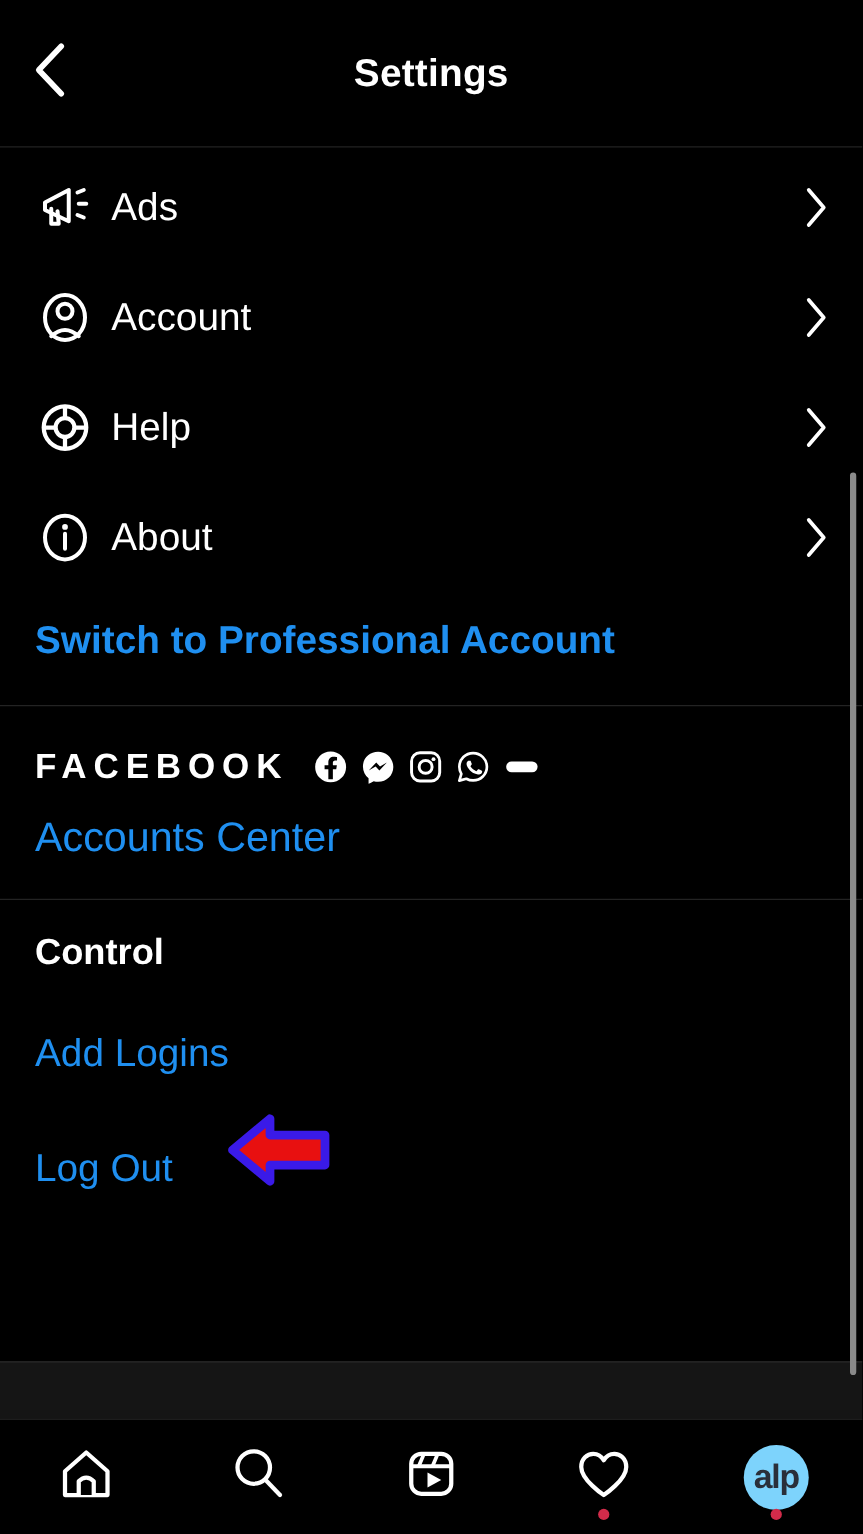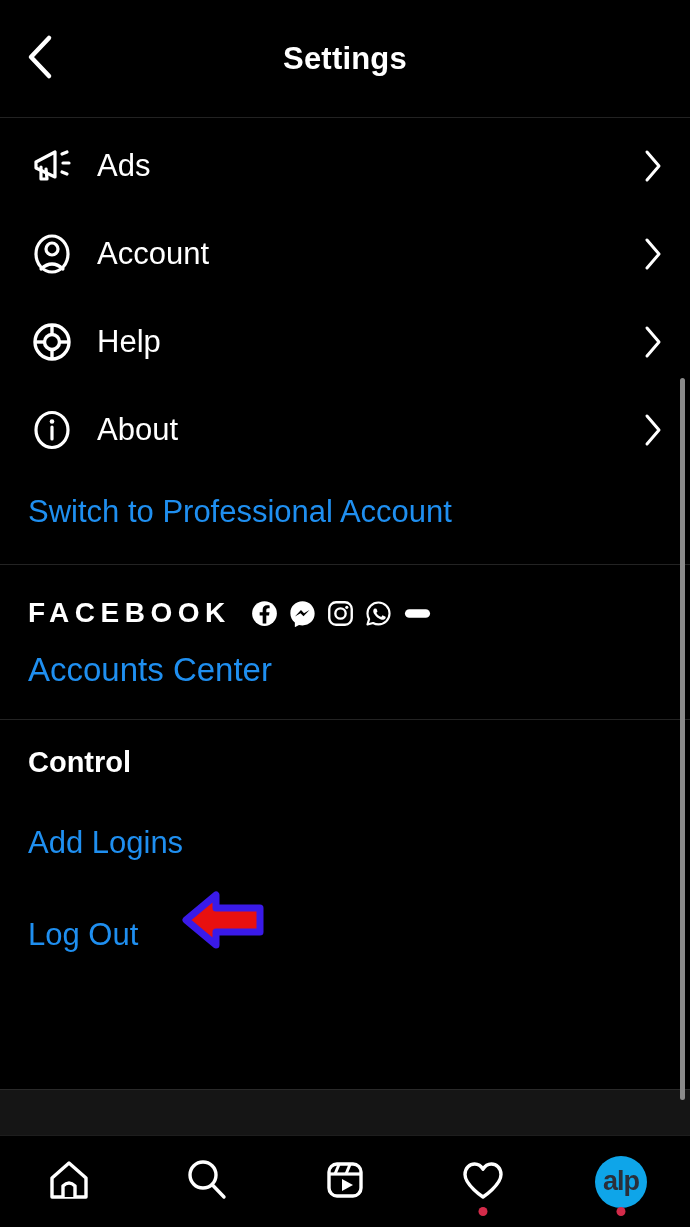--- a/index.html
+++ b/index.html
@@ -37,33 +37,34 @@
     display:flex; align-items:center;
     height:88px; padding:0 24px;
     cursor:pointer;
   }
   .row-icon {
     width:56px; height:56px;
     display:flex; align-items:center; justify-content:center;
     flex:0 0 56px;
   }
   .row-label {
-    margin-left:17px;
+    margin-left:9px;
     color:#fff; font-size:31px;
     flex:1;
   }
   .row-chevron {
     width:26px; height:26px;
     display:flex; align-items:center; justify-content:center;
   }
 
   
   .link-row {
     padding:20px 28px 34px 28px;
     cursor:pointer;
+    font-weight:bold;
   }
   .link-text {
     color:#1f8ff0; font-size:31px;
   }
 
   .divider { height:1px; background:#232323; width:100%; }
 
   
   .fb-section { padding:32px 28px 30px 28px; }
   .fb-brand {
@@ -139,21 +140,21 @@
     cursor:pointer;
   }
   .nav-dot {
     position:absolute;
     bottom:2px; left:50%; transform:translateX(-50%);
     width:9px; height:9px; border-radius:50%;
     background:#d32b4a;
   }
   .avatar {
     width:52px; height:52px; border-radius:50%;
-    background:#0ea5e9;
+    background:#7dd3fc;
     display:flex; align-items:center; justify-content:center;
     overflow:hidden;
   }
   .avatar-text {
     color:#2a2f3a; font-size:27px; font-weight:bold;
     letter-spacing:-1px; line-height:1;
   }
 </style>
 </head>
 <body>

